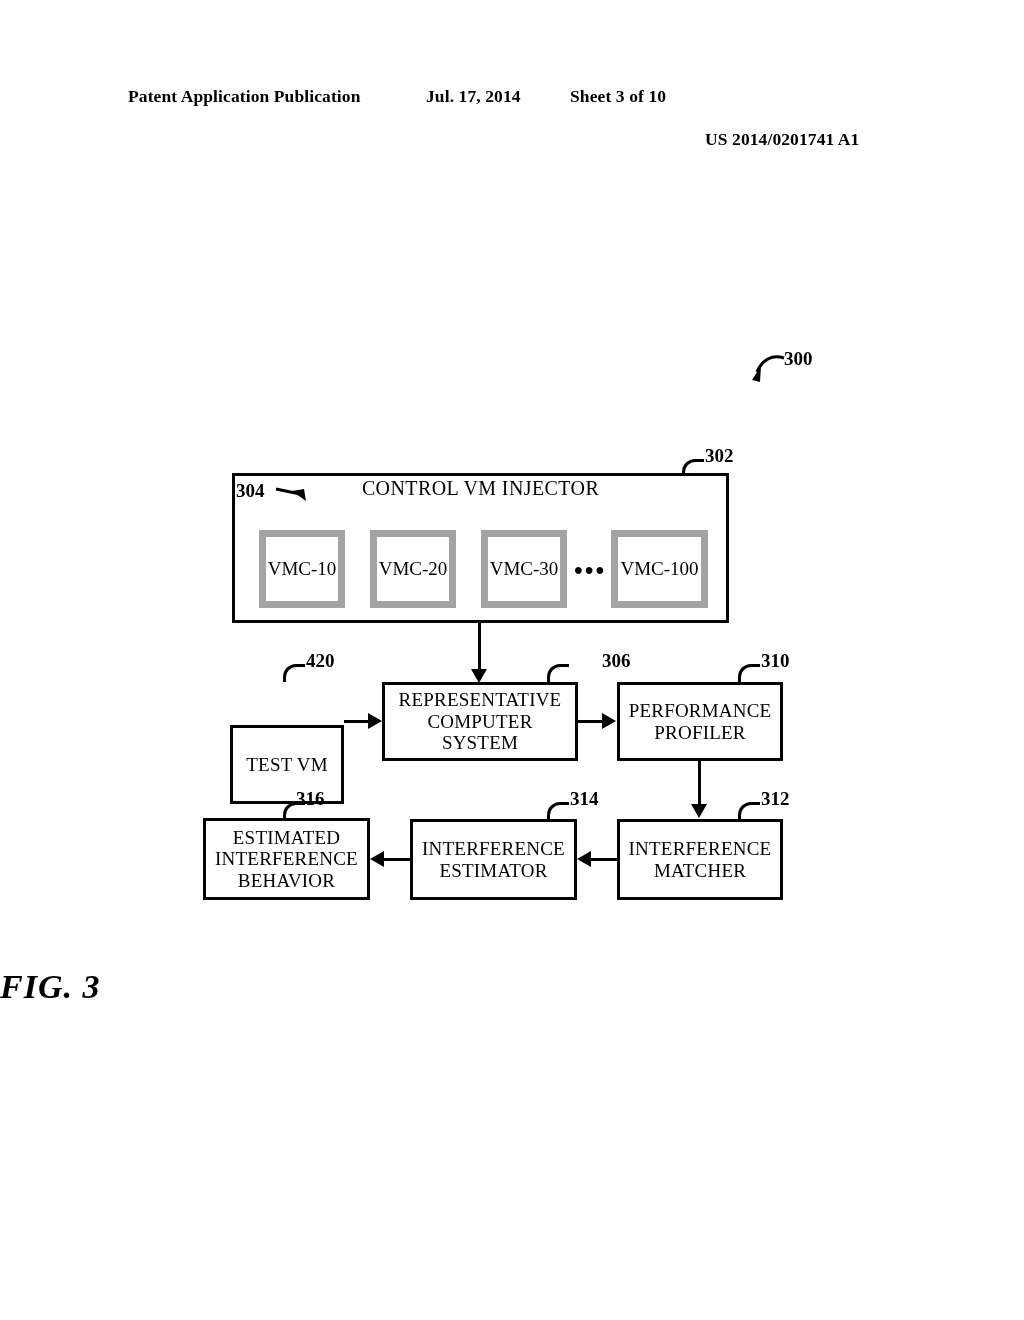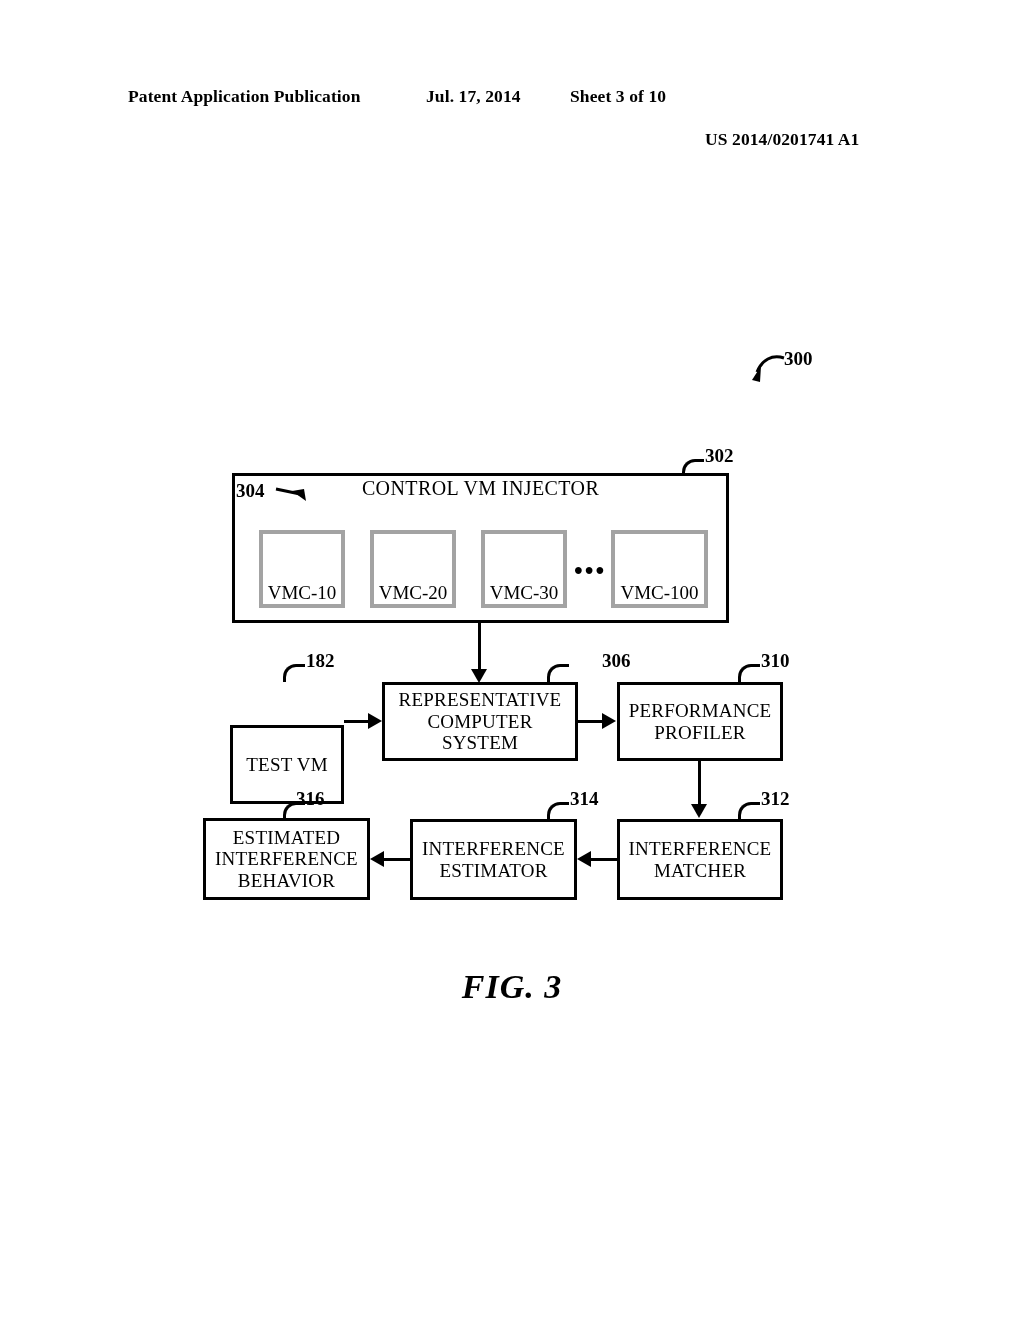--- a/index.html
+++ b/index.html
@@ -62,24 +62,24 @@
   .box-outer {
     position: absolute;
     box-sizing: border-box;
     border: 3px solid #000;
     background: #fff;
   }
 
   .vmc {
     position: absolute;
     box-sizing: border-box;
-    border: 4px solid #a3a3a3;
+    border: 7px solid #a3a3a3;
     background: #fff;
     display: flex;
-    align-items: flex-end;
+    align-items: center;
     justify-content: center;
     font-size: 19px;
     white-space: nowrap;
   }
 
   .injector-title {
     position: absolute;
     text-align: center;
     font-size: 20px;
     letter-spacing: 0.4px;
@@ -146,21 +146,21 @@
     border-right: 8px solid transparent;
     border-top: 14px solid #000;
   }
 
   
   #fig-caption {
     position: absolute;
     left: 0;
     top: 968px;
     width: 1024px;
-    text-align: center;
+    text-align: left;
     font-family: "Liberation Serif", "DejaVu Serif", serif;
     font-weight: bold;
     font-style: italic;
     font-size: 34px;
     letter-spacing: 1px;
   }
 </style>
 </head>
 <body>
 
@@ -202,21 +202,21 @@
     <span>VMC-30</span>
   </div>
   <div class="ellipsis-dots" style="left:574px; top:558px;">•••</div>
   <div class="vmc" style="left:611px; top:530px; width:97px; height:78px;">
     <span>VMC-100</span>
   </div>
 
   <div class="vline" style="left:478px; top:623px; height:48px;"></div>
   <div class="arrow-down" style="left:471px; top:669px;"></div>
 
-  <div class="refnum" style="left:306px; top:650px;">182</div>
+  <div class="refnum" style="left:306px; top:650px;">420</div>
   <div class="leader" style="left:283px; top:664px;"></div>
   <div class="box" style="left:230px; top:682px; width:114px; height:79px;margin-top:43px;">
     <span class="blabel">TEST VM</span>
   </div>
 
   <div class="hline" style="left:344px; top:720px; width:26px;"></div>
   <div class="arrow-right" style="left:368px; top:713px;"></div>
 
   <div class="refnum" style="left:570px; top:650px;margin-left:32px;">306</div>
   <div class="leader" style="left:547px; top:664px;"></div>

